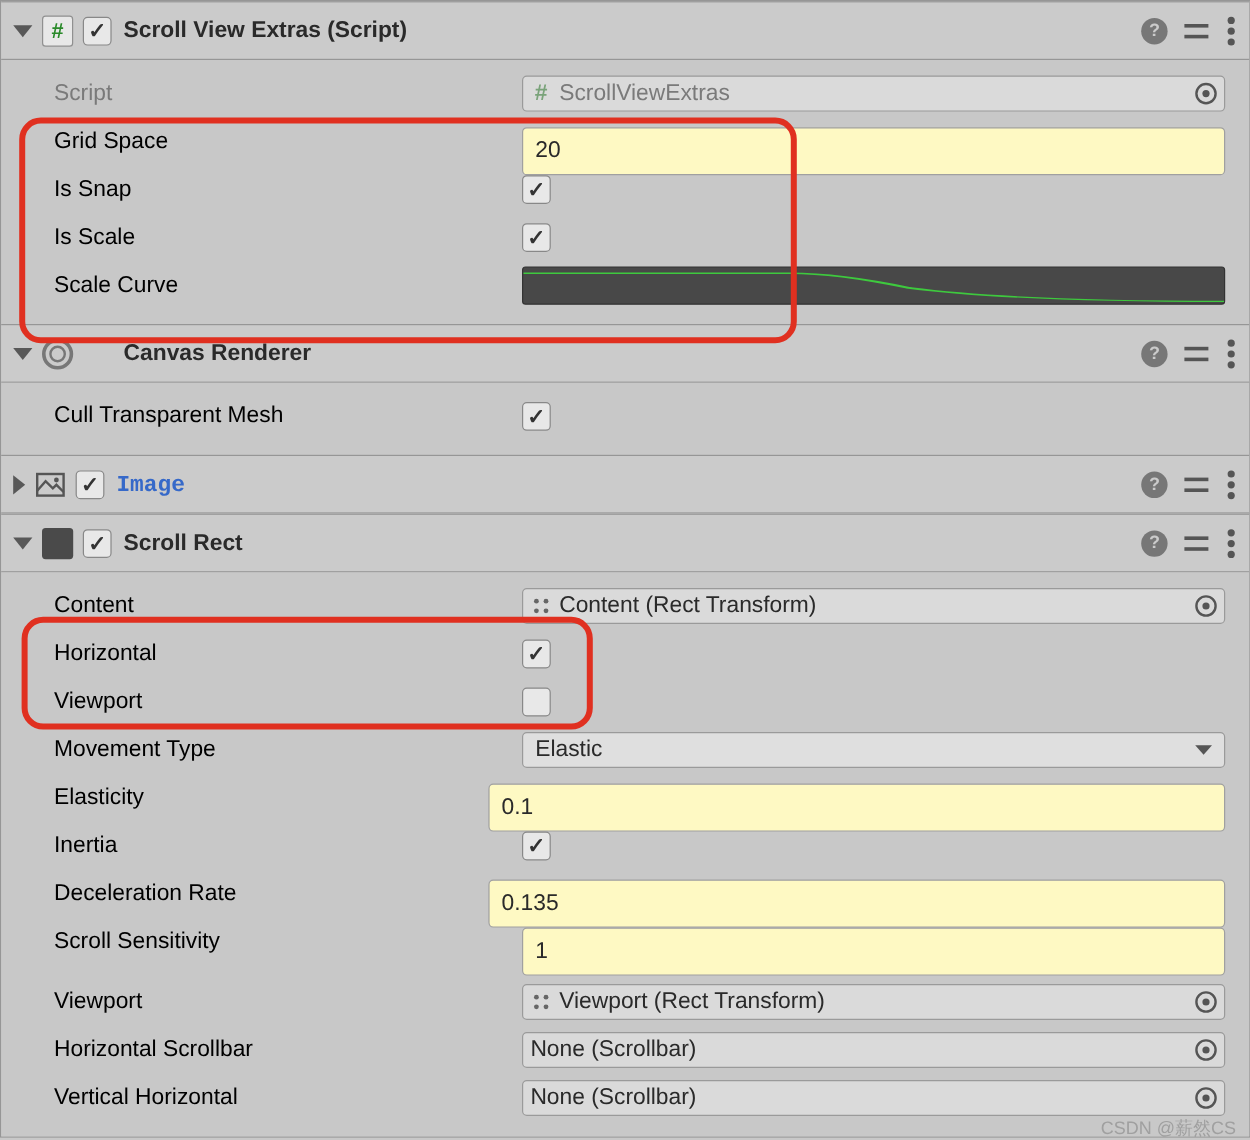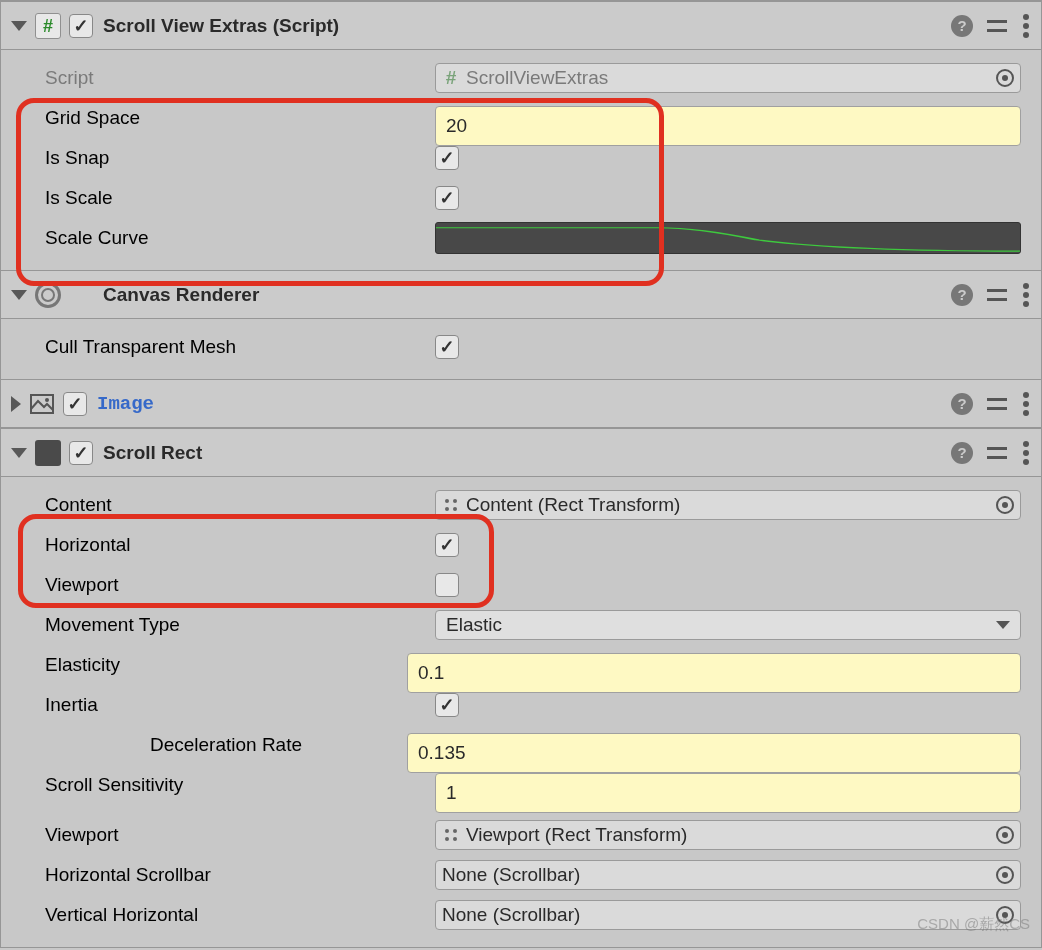--- a/index.html
+++ b/index.html
@@ -235,21 +235,21 @@
 }
 .highlight-box {
   position: absolute;
   border: 5px solid #e03020;
   border-radius: 18px;
   pointer-events: none;
 }
 .watermark {
   position: absolute;
   right: 12px;
-  bottom: 16px;
+  bottom: 0;
   font-size: 15px;
   color: rgba(120,120,120,0.5);
 }
 .spacer { height: 10px; }
 </style>
 </head>
 <body>
 
 <div class="panel">
 
@@ -420,21 +420,21 @@
           <input class="input-field" value="0.1" style="">
         </div>
     </div>
     <div class="prop-row">
       <div class="prop-label">Inertia</div>
       <div class="prop-value">
           <div class="checkbox checked"></div>
         </div>
     </div>
     <div class="prop-row indent">
-      <div class="prop-label" style="width:362px;text-align:center;">Deceleration Rate</div>
+      <div class="prop-label" style="width:362px;">Deceleration Rate</div>
       <div class="prop-value">
           <input class="input-field" value="0.135" style="">
         </div>
     </div>
     <div class="prop-row">
       <div class="prop-label">Scroll Sensitivity</div>
       <div class="prop-value">
           <input class="input-field" value="1" style="">
         </div>
     </div>

